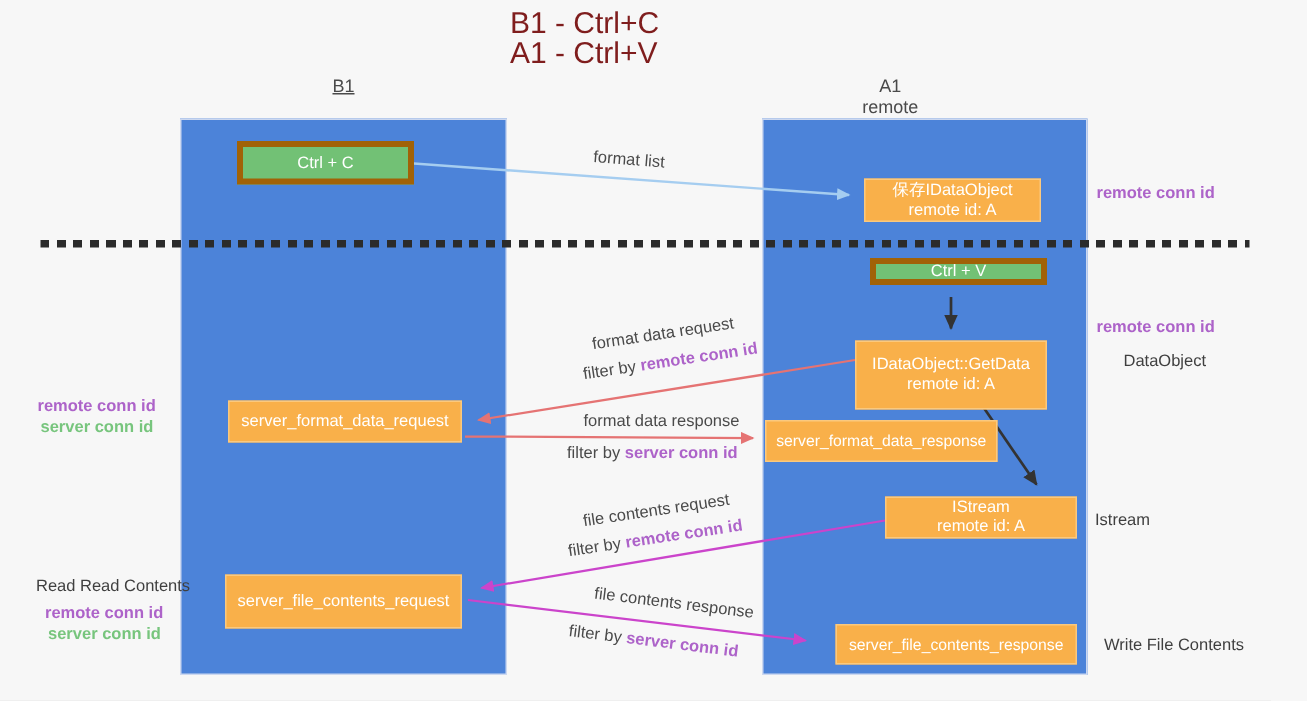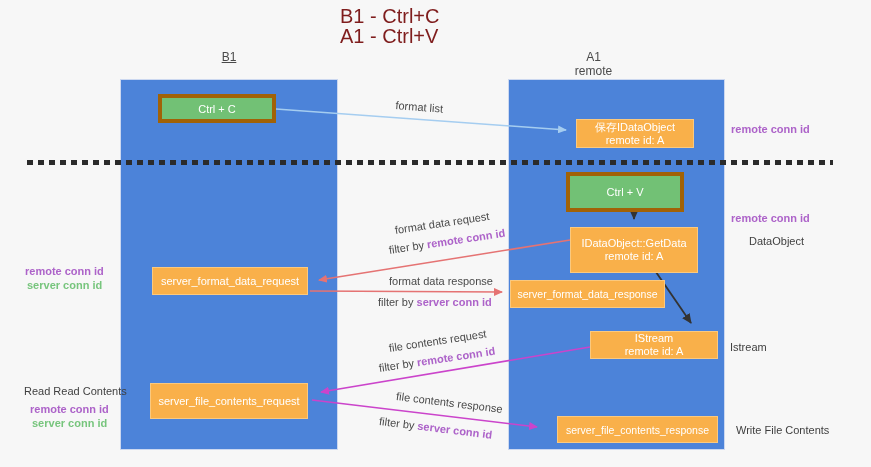--- a/index.html
+++ b/index.html
@@ -86,21 +86,21 @@
 
   <div class="box green" style="left:158px;top:94px;width:118px;height:29px;">
     <span>Ctrl + C</span>
   </div>
 
   <div class="box orange" style="left:576px;top:119px;width:118px;height:29px;">
     <span class="l1">保存IDataObject</span>
     <span class="l2">remote id: A</span>
   </div>
 
-  <div class="box green" style="left:566px;top:172px;width:118px;height:40px;">
+  <div class="box green" style="left:580px;top:172px;width:118px;height:18px;">
     <span>Ctrl + V</span>
   </div>
 
   <div class="box orange" style="left:570px;top:227px;width:128px;height:46px;">
     <span class="l1">IDataObject::GetData</span>
     <span class="l2">remote id: A</span>
   </div>
 
   <div class="box orange" style="left:152px;top:267px;width:156px;height:28px;">
     <span>server_format_data_request</span>

